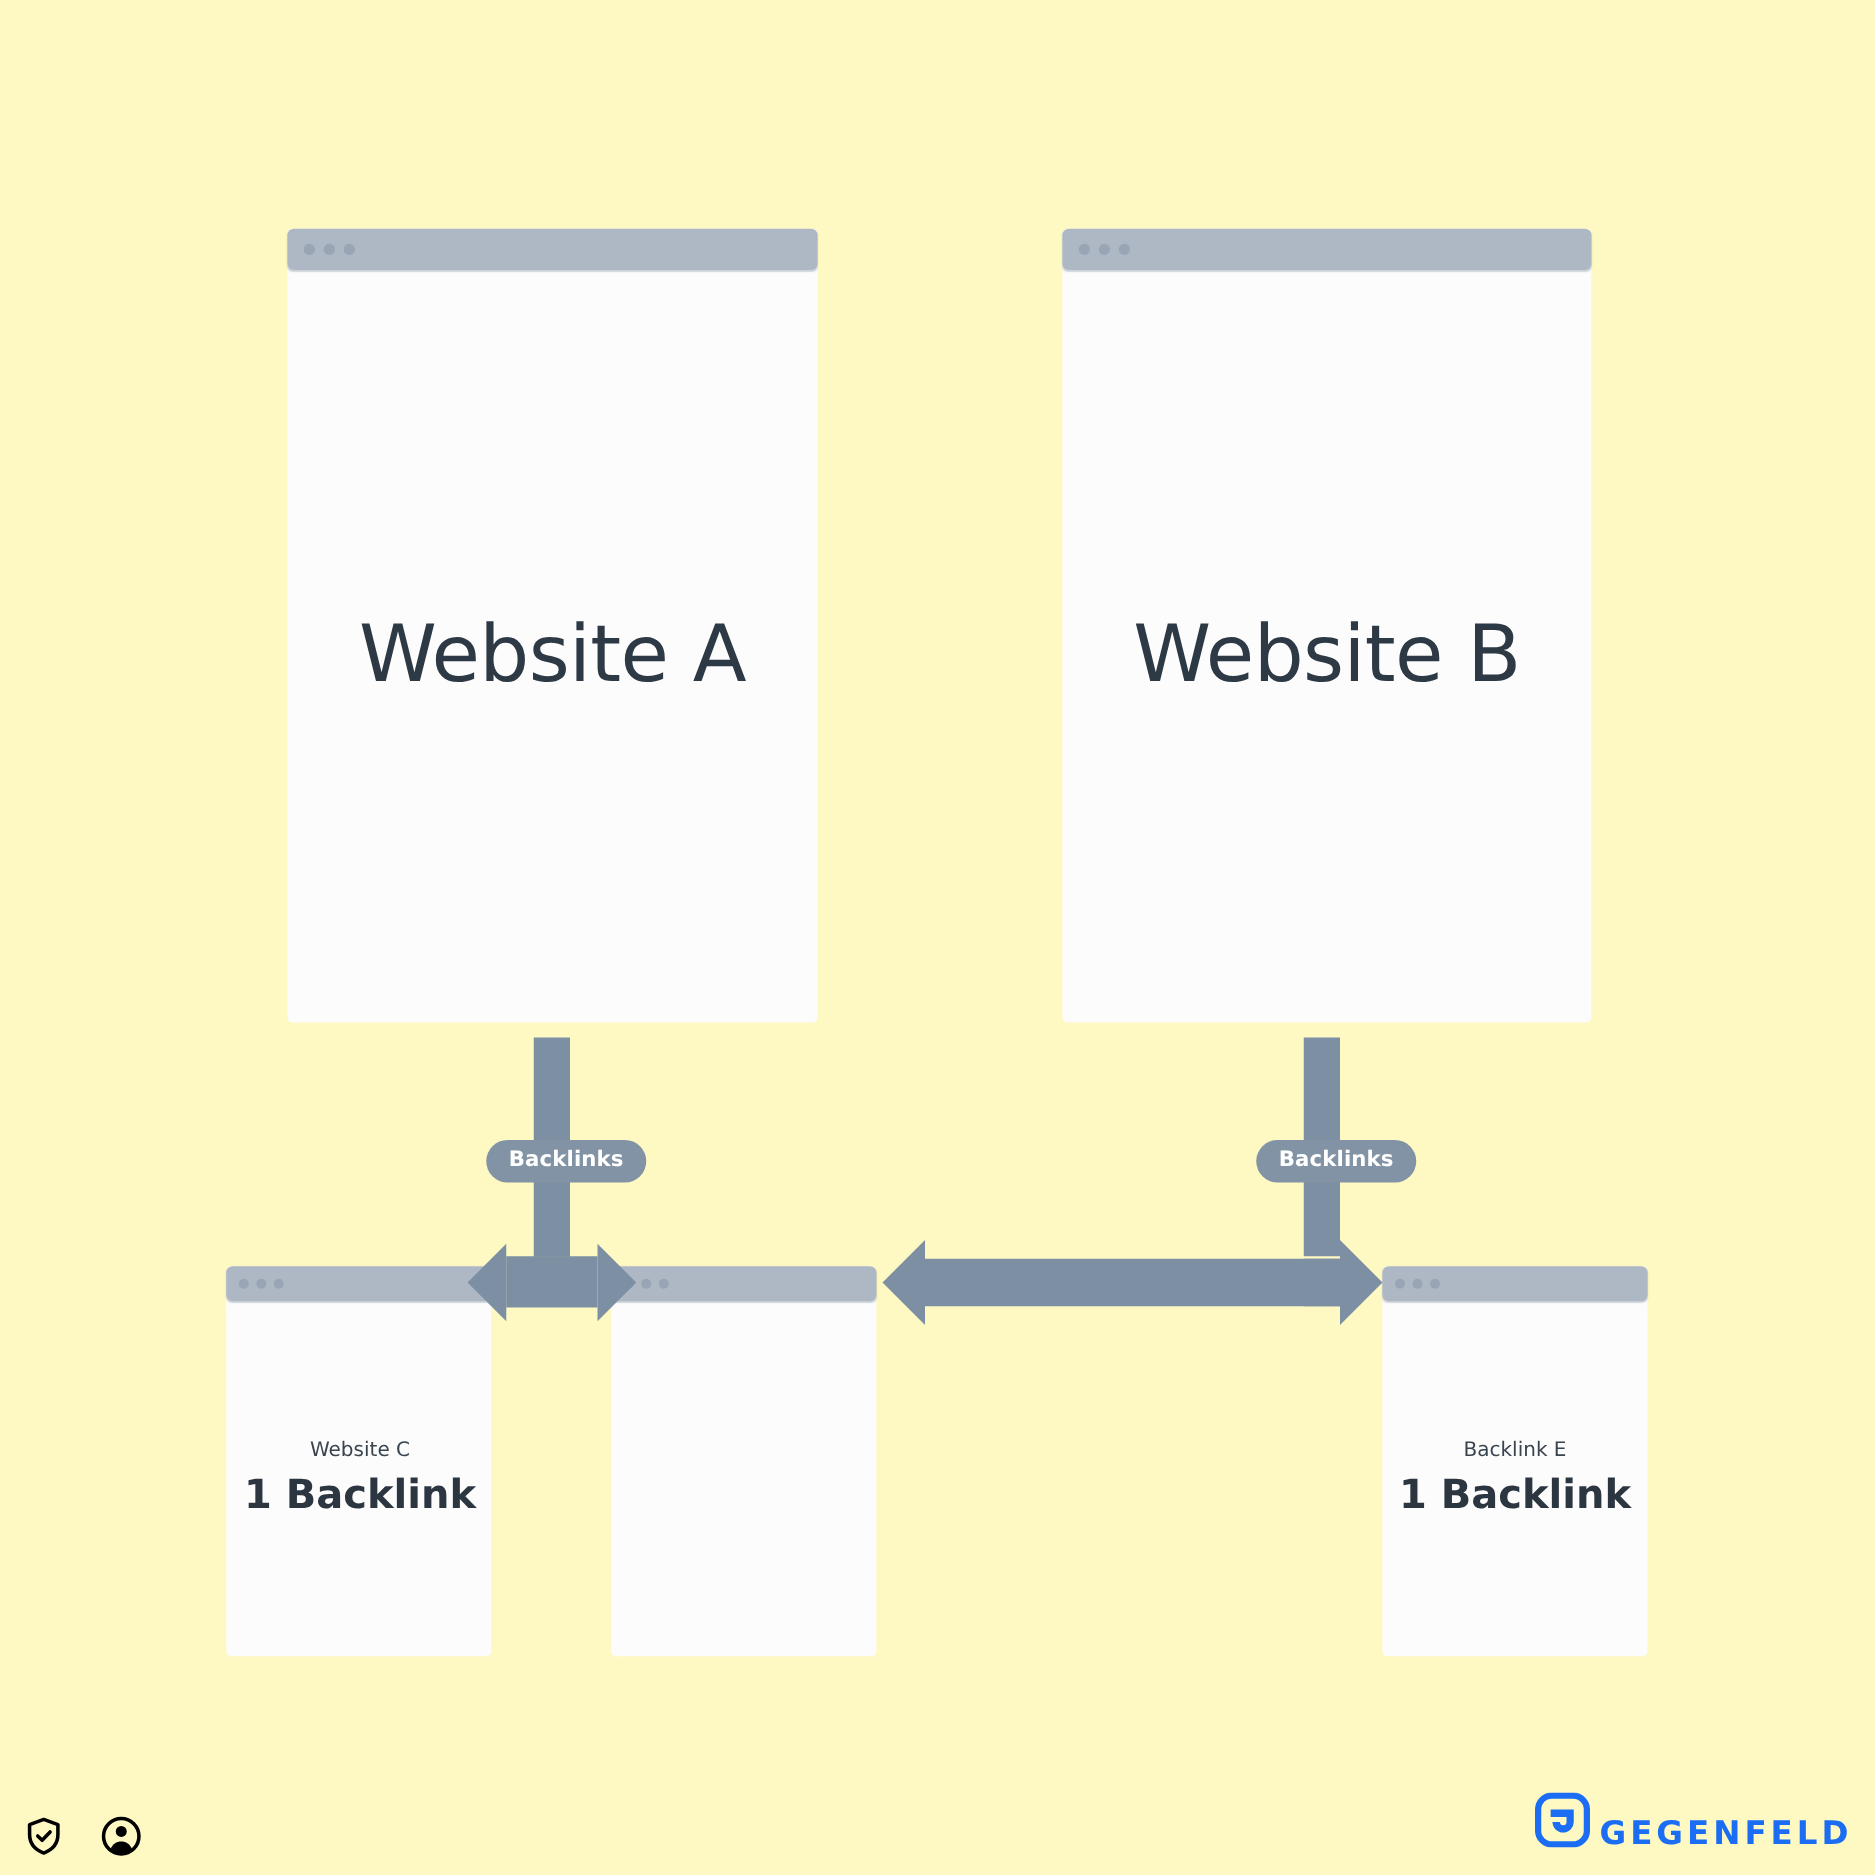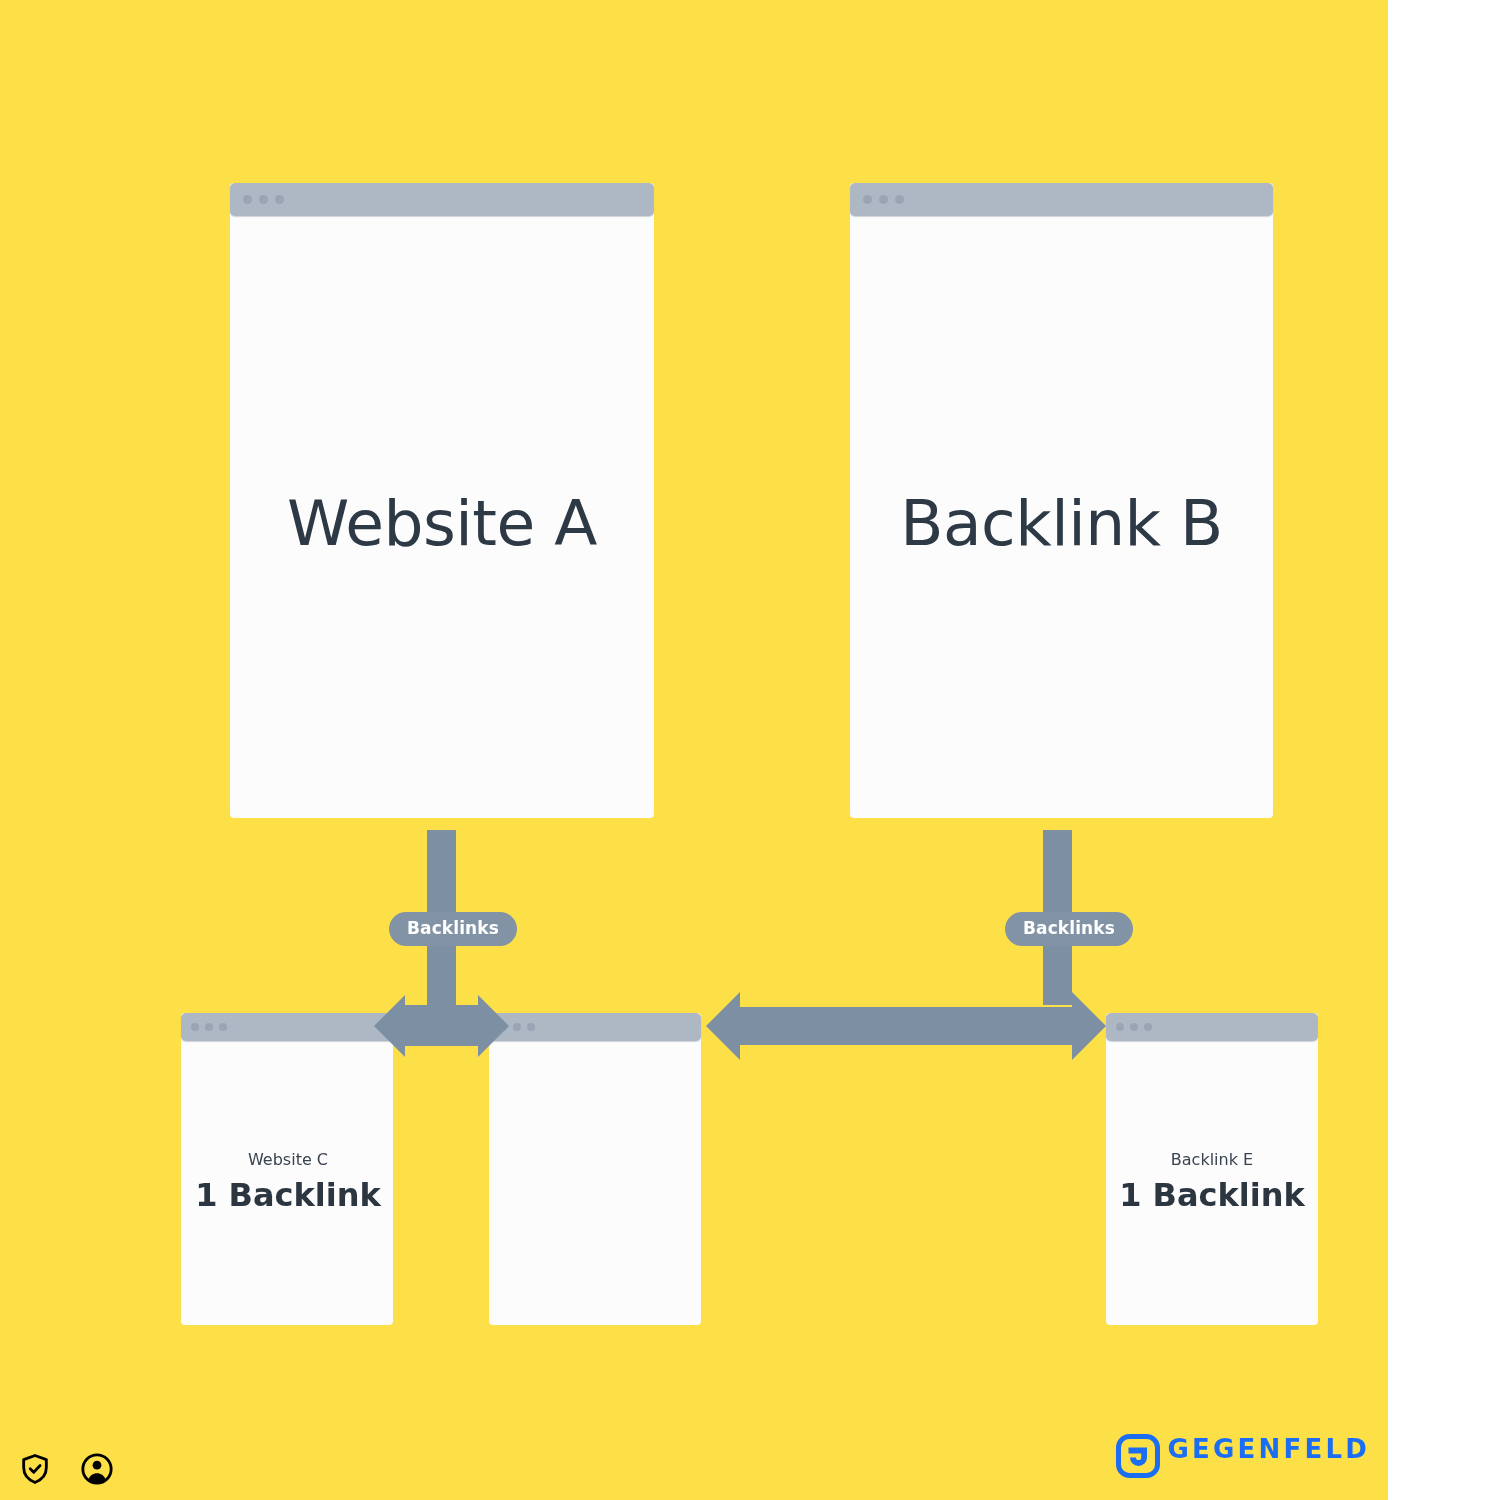--- a/index.html
+++ b/index.html
@@ -5,23 +5,23 @@
   html, body {
     margin: 0;
     padding: 0;
     background: #ffffff;
   }
   body {
     font-family: "DejaVu Sans", sans-serif;
   }
   .canvas {
     position: relative;
-    width: 1388px;
+    width: 1500px;
     height: 1500px;
-    background: #fde047;
+    background: #fef9c3;
     overflow: hidden;
     text-decoration: underline;
   }
 
   
   .win {
     position: absolute;
     box-sizing: border-box;
   }
   .win-body {
@@ -121,21 +121,21 @@
     align-items: center;
     gap: 28px;
   }
   .footer-icons svg { display: block; }
 
   .brand {
     position: absolute;
     right: 18px;
     bottom: 18px;
     display: flex;
-    align-items: flex-start;
+    align-items: flex-end;
     gap: 8px;
   }
   .brand-mark { display: block; }
   .brand-name {
     font-size: 26px;
     font-weight: 700;
     letter-spacing: 3.2px;
     color: #1b6ef3;
   }
 </style>
@@ -161,21 +161,21 @@
       <div class="dots">
         <span class="dot"></span>
         <span class="dot"></span>
         <span class="dot"></span>
       </div>
     </div>
   </div>
 
   <div class="big-title" style="left:230px; top:487px; width:424px;">Website A</div>
 
-  <div class="big-title" style="left:850px; top:487px; width:423px;">Backlink B</div>
+  <div class="big-title" style="left:850px; top:487px; width:423px;">Website B</div>
 
   <div class="win" style="left:181px; top:1013px; width:212px; height:312px;">
     <div class="win-body"></div>
     <div class="win-bar" style="height:28px;">
       <div class="dots" style="gap:6px; margin-left:10px;">
         <span class="dot" style="width:8px;height:8px;"></span>
         <span class="dot" style="width:8px;height:8px;"></span>
         <span class="dot" style="width:8px;height:8px;"></span>
       </div>
     </div>

